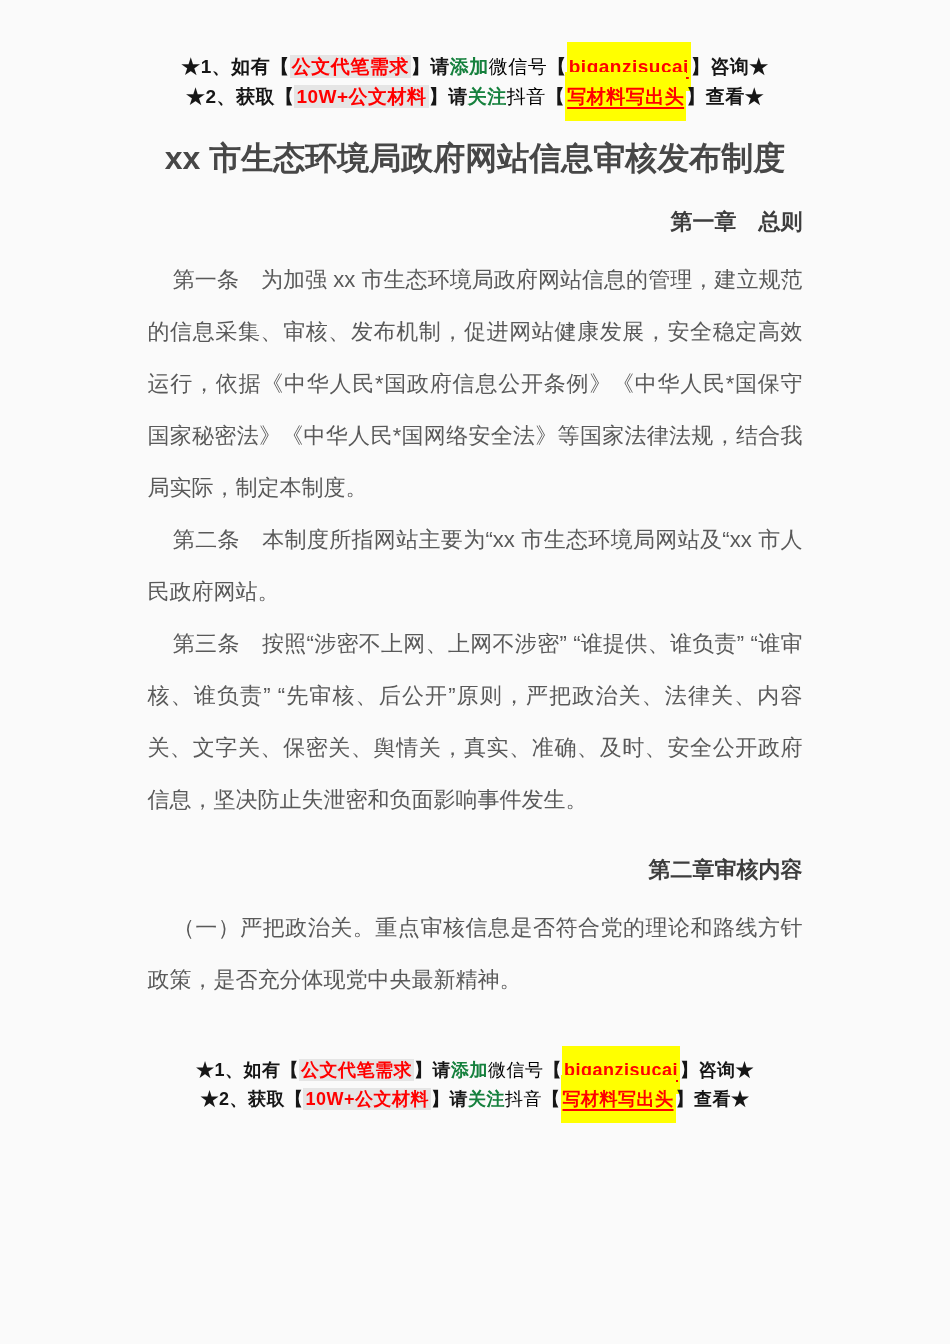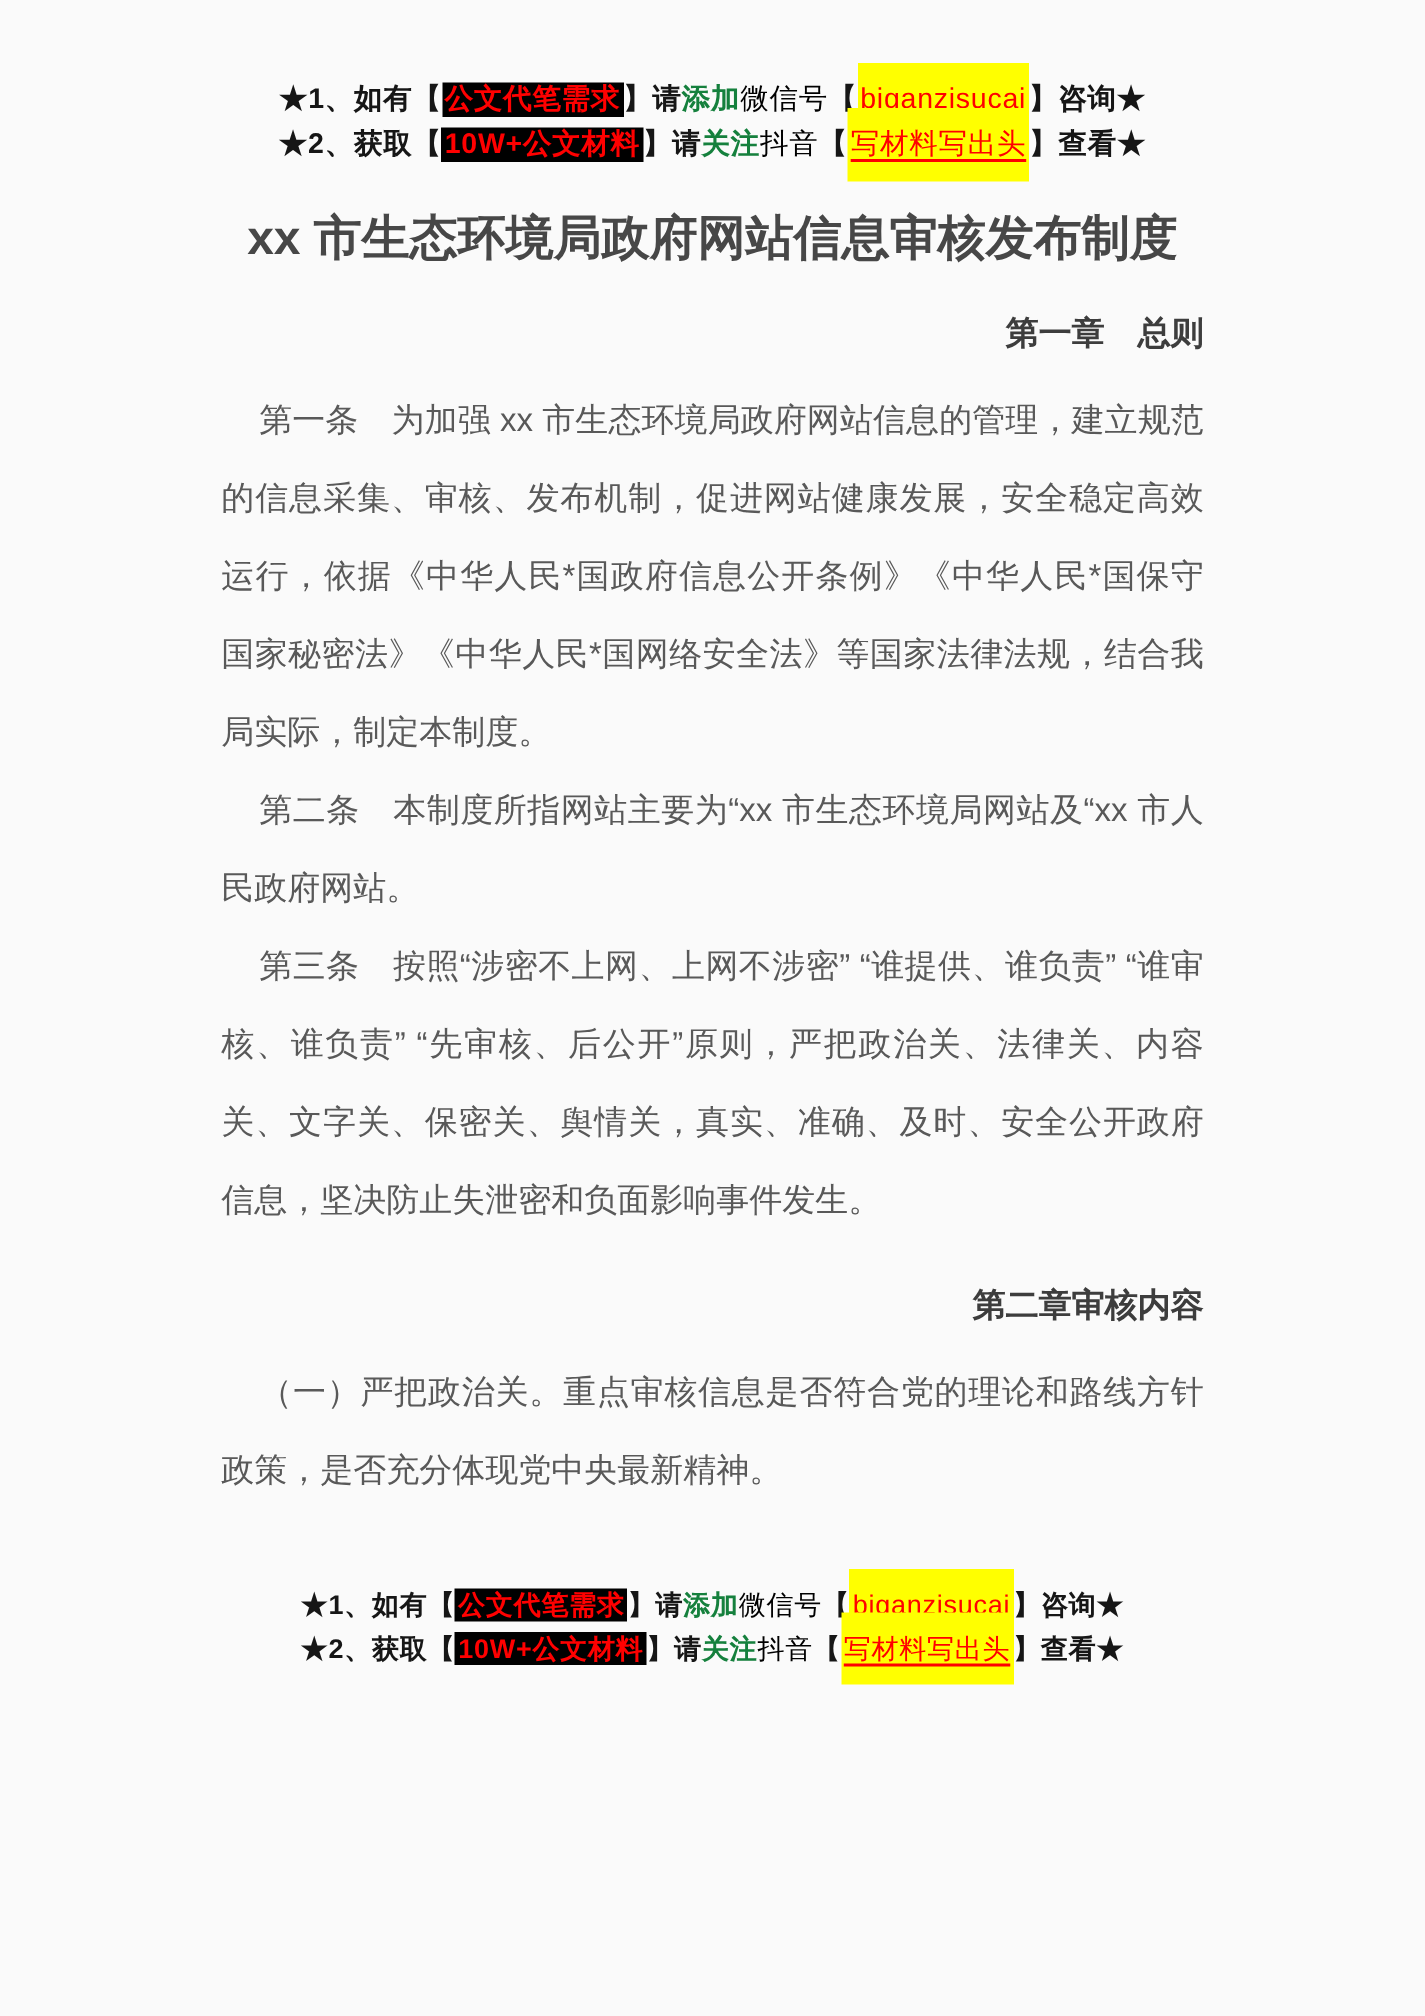--- a/index.html
+++ b/index.html
@@ -35,25 +35,25 @@
   }
   .seg-bold { font-weight: bold; color: #161616; }
   .seg-plain { font-weight: normal; color: #000000; }
   .seg-bold-underline {
     font-weight: bold; color: #15803d;
     text-decoration-thickness: 2px;
     text-underline-offset: 4px;
   }
   .seg-highlight {
     font-weight: bold; color: #ff0000;
-    background: #000000;
+    background: #e5e5e5;
     padding: 1px 2px;
   }
   .seg-highlight-underline {
-    font-weight: normal; color: #ff0000;
+    font-weight: bold; color: #ff0000;
     background: #ffff00;
     padding: 14px 2px;
     text-decoration: underline;
     text-decoration-thickness: 2px;
     text-underline-offset: 4px;
   }
   
   .doc {
     width: 655px;
     margin: 0 auto;

